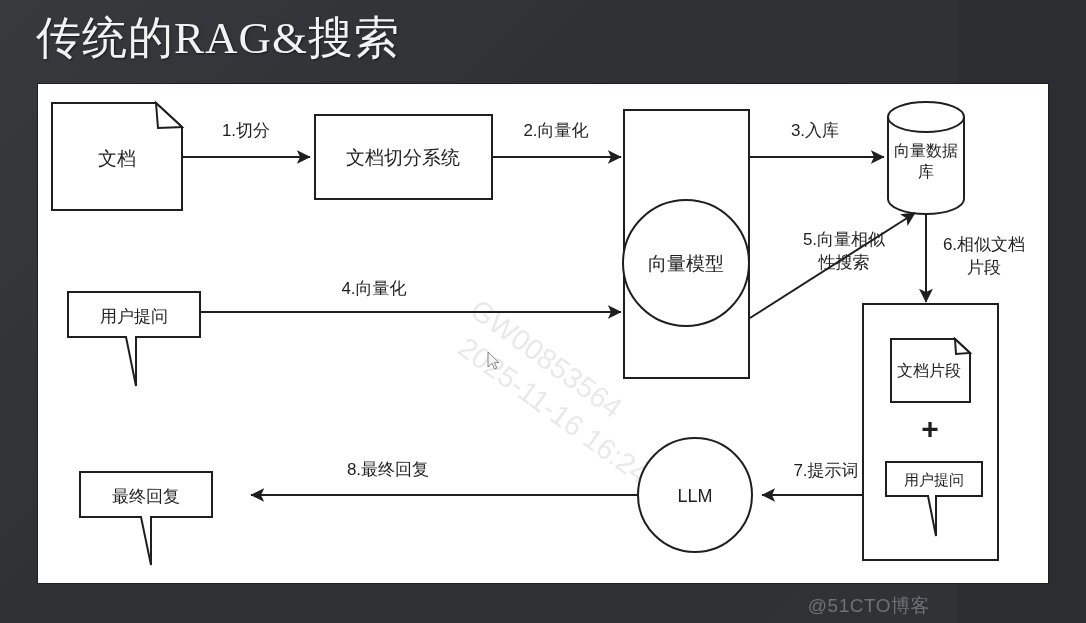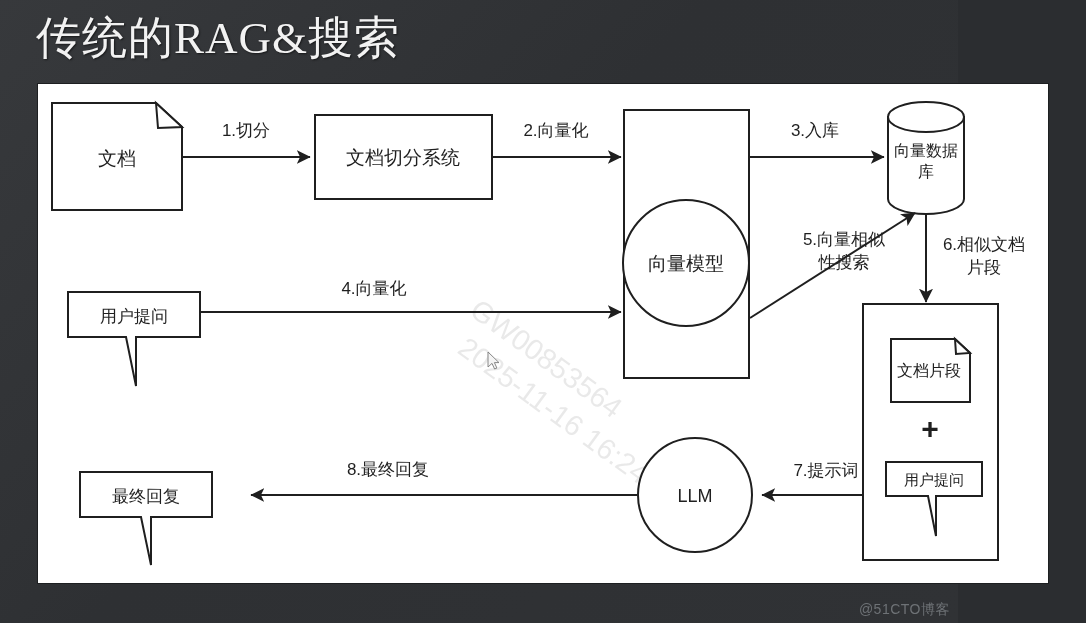--- a/index.html
+++ b/index.html
@@ -37,23 +37,23 @@
     left: 38px;
     top: 84px;
     width: 1010px;
     height: 499px;
     background: #ffffff;
     box-shadow: 0 0 0 1px #1d1f21;
   }
   #canvas-wrap svg { display: block; }
   .wm-corner {
     position: absolute;
-    right: 8px;
+    right: 28px;
     bottom: 4px;
-    font-size: 14px;
+    font-size: 19px;
     color: #6e7276;
     letter-spacing: 0.5px;
   }
   #cursor {
     position: absolute;
     left: 487px;
     top: 351px;
     width: 14px;
     height: 20px;
     pointer-events: none;

